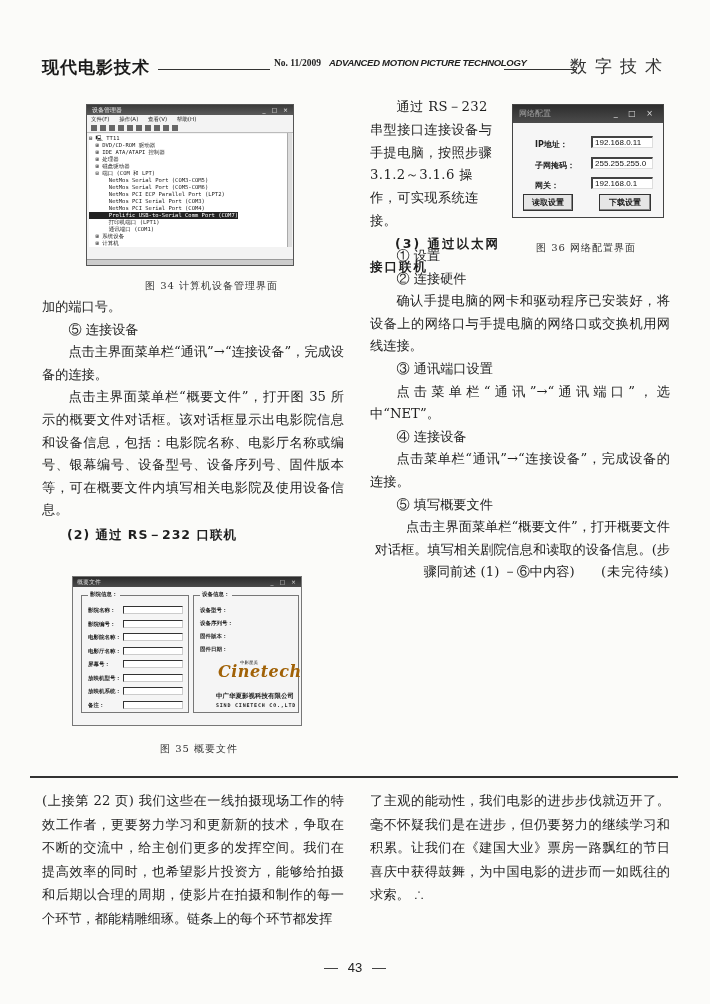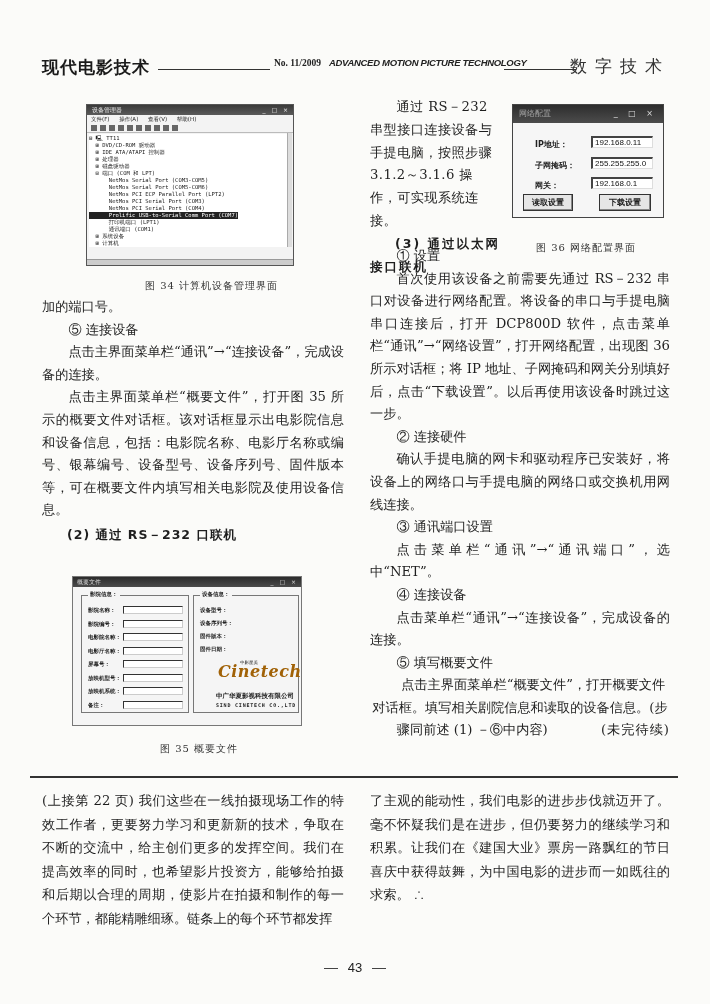--- a/index.html
+++ b/index.html
@@ -170,29 +170,28 @@
   <div class="net-field" style="top:52px;">255.255.255.0</div>
   <span class="net-row" style="top:75px;">网关：</span>
   <div class="net-field" style="top:72px;">192.168.0.1</div>
   <div class="net-btn" style="left:10px;width:50px;">读取设置</div>
   <div class="net-btn" style="left:86px;width:52px;">下载设置</div>
 </div>
 <div class="fig-cap" style="left:536px;top:241px;text-align:center;">图 36   网络配置界面</div>
 
 <div class="col" style="left:370px;top:245px;width:300px;">
   <p class="sub">① 设置</p>
-  <p class="indent">首次使用该设备之前需要先通过 RS－232 串口对设备进行网络配置。将设备的串口与手提电脑串口连接后，打开 DCP800D 软件，点击菜单栏“通讯”→“网络设置”，打开网络配置，出现图 36 所示对话框；将 IP 地址、子网掩码和网关分别填好后，点击“下载设置”。以后再使用该设备时跳过这一步。</p>
   <p class="sub">② 连接硬件</p>
   <p class="indent">确认手提电脑的网卡和驱动程序已安装好，将设备上的网络口与手提电脑的网络口或交换机用网线连接。</p>
   <p class="sub">③ 通讯端口设置</p>
   <p class="indent">点击菜单栏“通讯”→“通讯端口”，选中“NET”。</p>
   <p class="sub">④ 连接设备</p>
   <p class="indent">点击菜单栏“通讯”→“连接设备”，完成设备的连接。</p>
   <p class="sub">⑤ 填写概要文件</p>
-  <p class="indent" style="text-align:center;"><span>点击主界面菜单栏“概要文件”，打开概要文件对话框。填写相关剧院信息和读取的设备信息。(步骤同前述 (1) －⑥中内容)</span><span style="float:right;letter-spacing:1px;">(未完待续)</span></p>
+  <p class="indent" style="text-align:right;"><span>点击主界面菜单栏“概要文件”，打开概要文件对话框。填写相关剧院信息和读取的设备信息。(步骤同前述 (1) －⑥中内容)</span><span style="float:right;letter-spacing:1px;">(未完待续)</span></p>
 </div>
 
 <div class="divider"></div>
 
 <div class="col" style="left:42px;top:789px;width:302px;line-height:23.5px;">
   <p>(上接第 22 页) 我们这些在一线拍摄现场工作的特效工作者，更要努力学习和更新新的技术，争取在不断的交流中，给主创们更多的发挥空间。我们在提高效率的同时，也希望影片投资方，能够给拍摄和后期以合理的周期，使影片在拍摄和制作的每一个环节，都能精雕细琢。链条上的每个环节都发挥</p>
 </div>
 <div class="col" style="left:370px;top:789px;width:300px;line-height:23.5px;">
   <p><span>了主观的能动性，我们电影的进步步伐就迈开了。毫不怀疑我们是在进步，但仍要努力的继续学习和积累。让我们在《建国大业》票房一路飘红的节日喜庆中获得鼓舞，为中国电影的进步而一如既往的求索。</span> <span>∴</span></p>
 </div>

